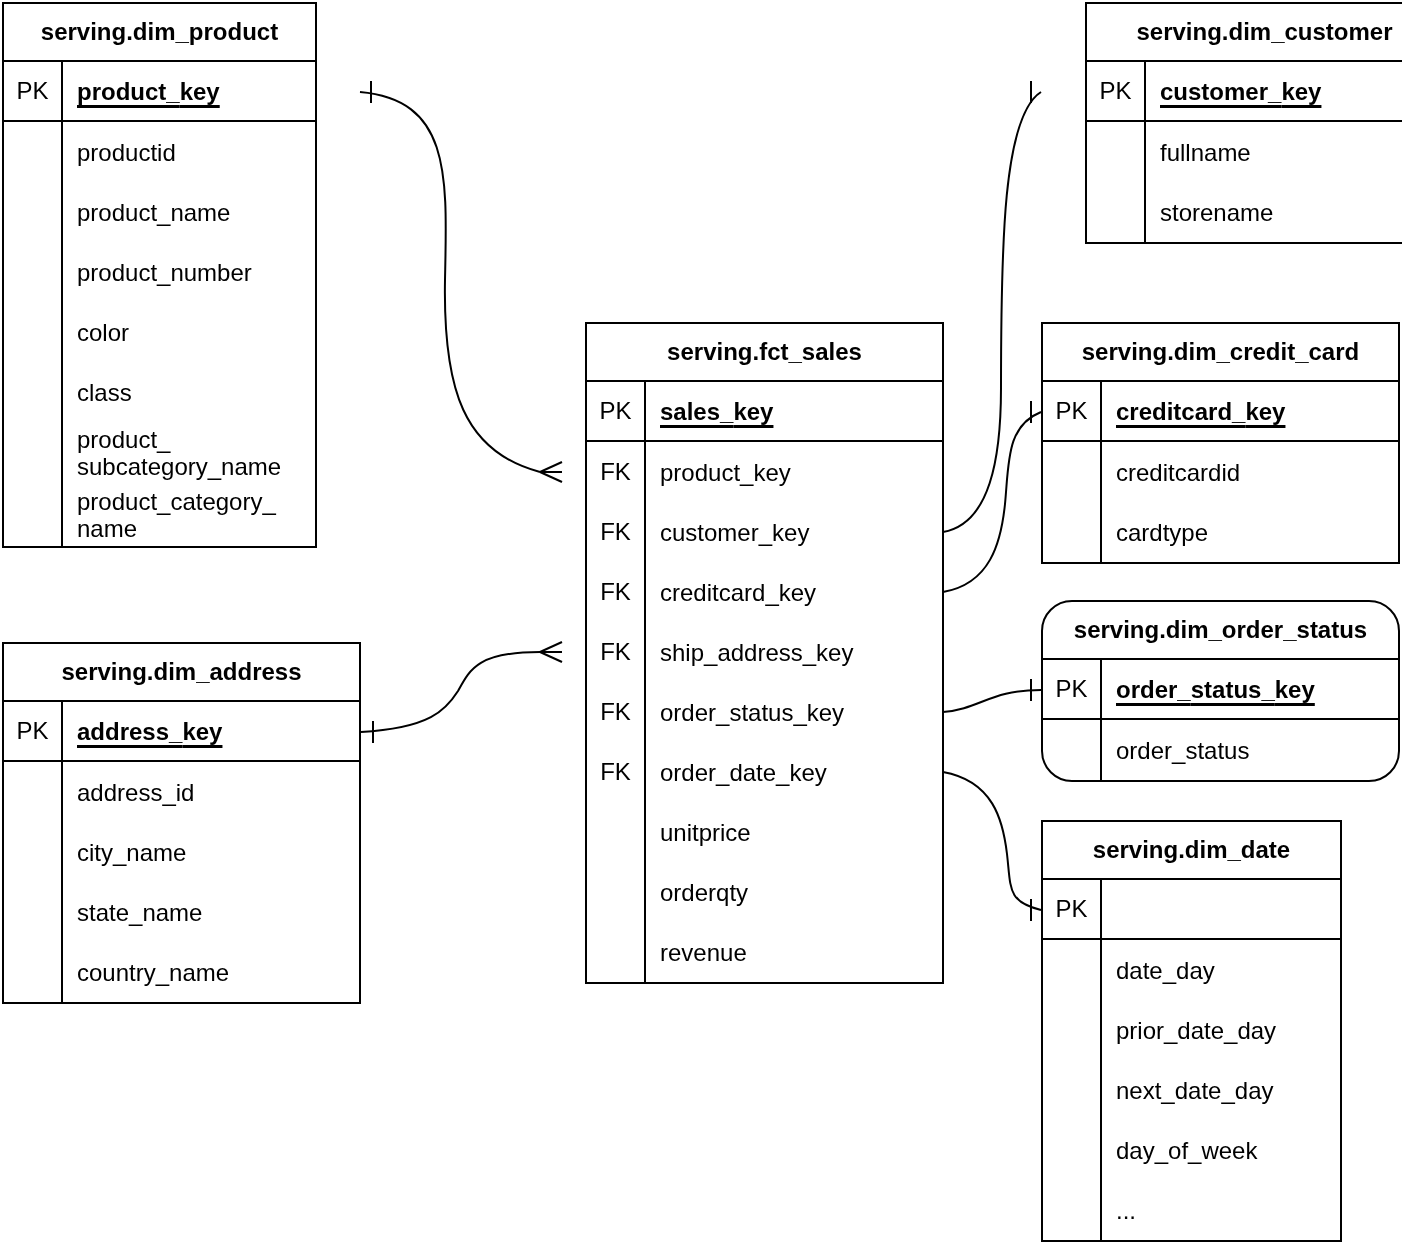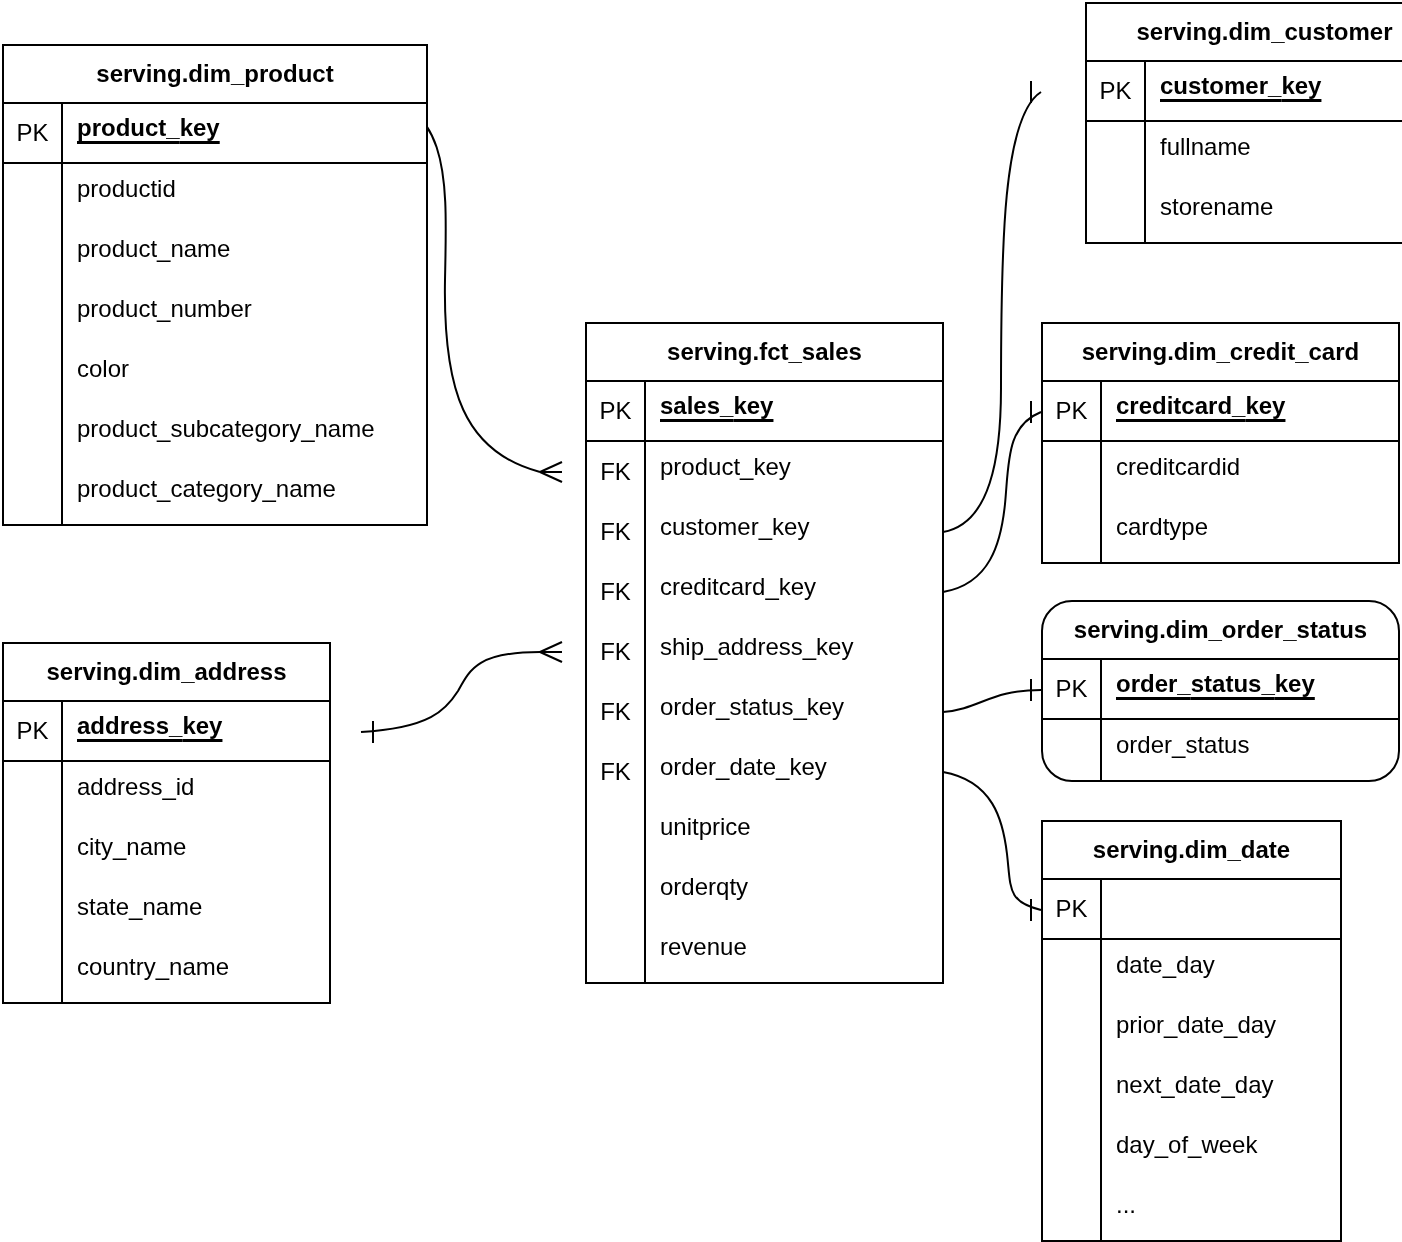--- a/index.html
+++ b/index.html
@@ -49,21 +49,21 @@
     align-items: center;
     justify-content: center;
     font-size: 24px;
     box-sizing: border-box;
   }
   .pk-row .e-tag { font-weight: normal; }
   .e-field {
     flex: 1 1 auto;
     display: flex;
     align-items: center;
-    padding: 4px 10px 16px 14px;
+    padding: 4px 10px 4px 14px;
     font-size: 24px;
     line-height: 27px;
     box-sizing: border-box;
     min-width: 0;
   }
   .e-field .txt { overflow-wrap: break-word; min-width: 0; }
   .pk-row .e-field .txt {
     font-weight: bold;
     text-decoration: underline;
     text-decoration-thickness: 2.5px;
@@ -114,21 +114,21 @@
       </g>
       <g>
         <path d="M 943 772 C 993 781 1003 820 1007 854 C 1011 888 1007 902 1041 910" class="rel-line"></path>
         <line x1="1031" y1="899" x2="1031" y2="921" class="rel-marker"></line>
         <line x1="943" y1="772" x2="921" y2="762" class="rel-marker"></line>
         <line x1="943" y1="772" x2="921" y2="772" class="rel-marker"></line>
         <line x1="943" y1="772" x2="921" y2="782" class="rel-marker"></line>
       </g>
     </svg>
   <div id="entities">
-      <div class="entity" style="left: 2px; top: 2px; width: 426px; margin-top: 42px;">
+      <div class="entity" style="left: 2px; top: 2px; width: 315px;">
         <div class="e-hdr">serving.dim_product</div>
         <div class="e-row pk-row">
           <div class="e-tag">PK</div>
           <div class="e-field">
             <span class="txt">product_<wbr>key</span>
           </div>
         </div>
         <div class="e-row">
           <div class="e-tag"></div>
           <div class="e-field">
@@ -144,20 +144,26 @@
         <div class="e-row">
           <div class="e-tag"></div>
           <div class="e-field">
             <span class="txt">product_<wbr>number</span>
           </div>
         </div>
         <div class="e-row">
           <div class="e-tag"></div>
           <div class="e-field">
             <span class="txt">color</span>
+          </div>
+        </div>
+        <div class="e-row">
+          <div class="e-tag"></div>
+          <div class="e-field">
+            <span class="txt">class</span>
           </div>
         </div>
         <div class="e-row">
           <div class="e-tag"></div>
           <div class="e-field">
             <span class="txt">product_<wbr>subcategory_<wbr>name</span>
           </div>
         </div>
         <div class="e-row">
           <div class="e-tag"></div>
@@ -315,21 +321,21 @@
             <span class="txt">day_<wbr>of_<wbr>week</span>
           </div>
         </div>
         <div class="e-row">
           <div class="e-tag"></div>
           <div class="e-field">
             <span class="txt">...</span>
           </div>
         </div>
       </div>
-      <div class="entity" style="left: 2px; top: 642px; width: 329px;">
+      <div class="entity" style="left: 2px; top: 642px; width: 359px;">
         <div class="e-hdr">serving.dim_address</div>
         <div class="e-row pk-row">
           <div class="e-tag">PK</div>
           <div class="e-field">
             <span class="txt">address_<wbr>key</span>
           </div>
         </div>
         <div class="e-row">
           <div class="e-tag"></div>
           <div class="e-field">

